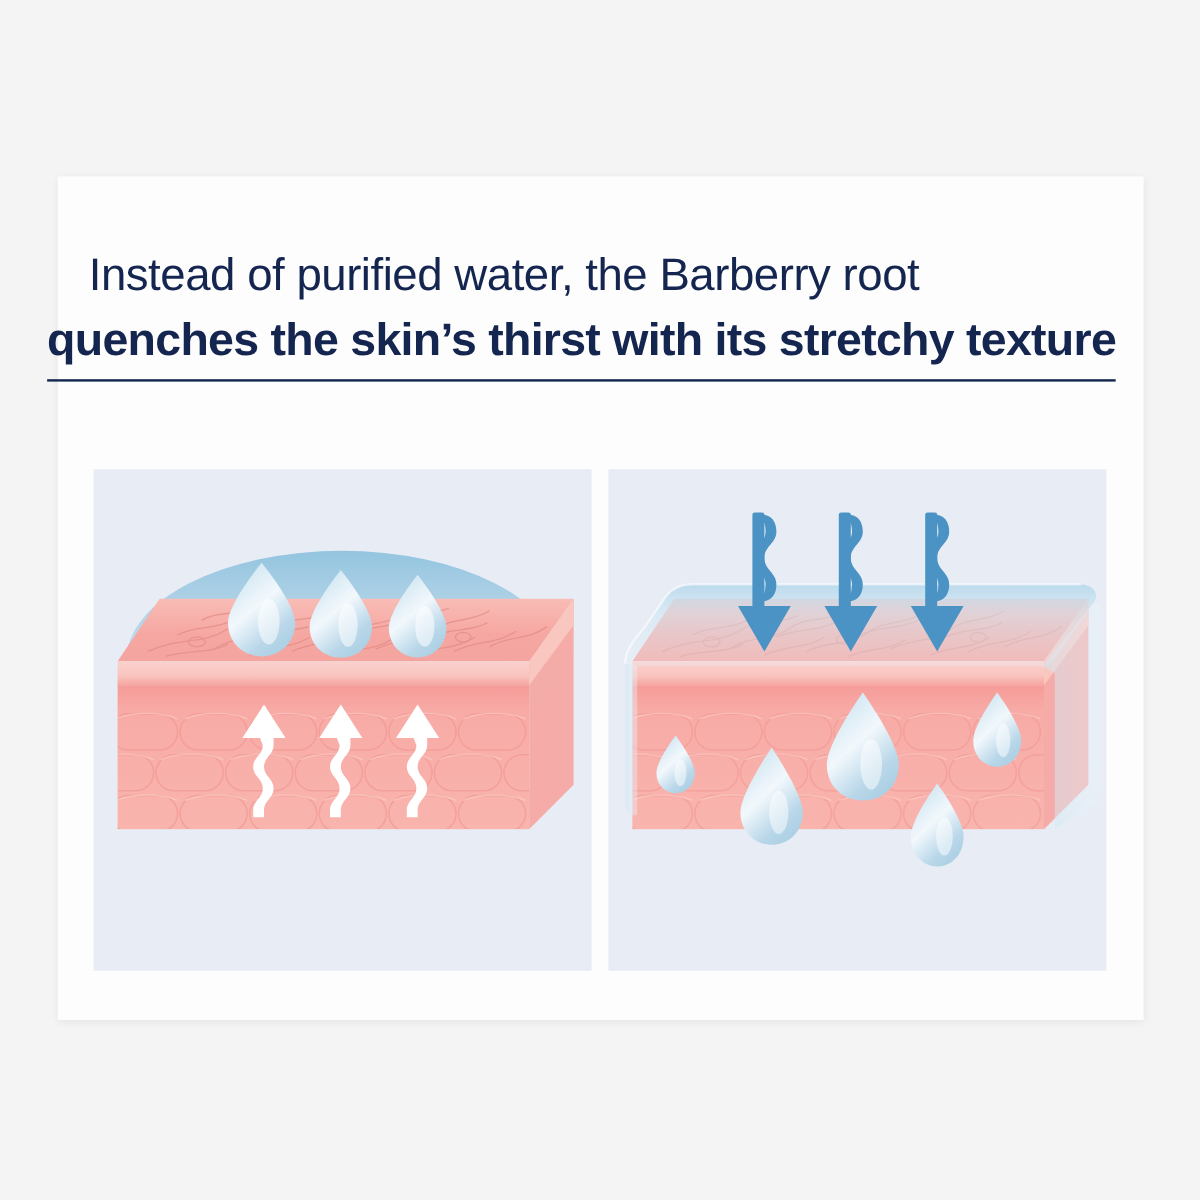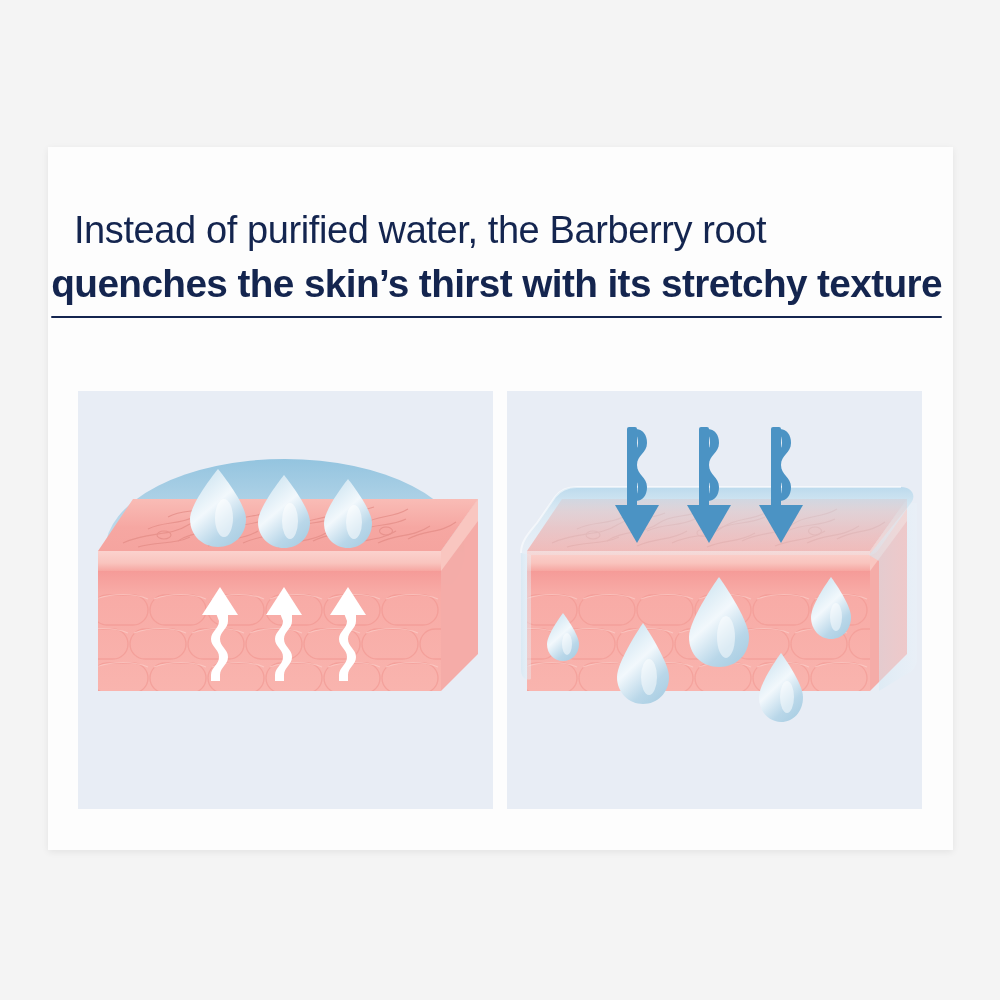--- a/index.html
+++ b/index.html
@@ -46,21 +46,20 @@
     display: block;
     font-size: 38px;
     font-weight: 400;
     letter-spacing: -0.4px;
     line-height: 50px;
     white-space: nowrap;
   }
   .head-line2-wrap {
     display: block;
     margin-top: 4px;
-    margin-left: 12px;
   }
   .head-line2 {
     display: inline-block;
     font-size: 38px;
     font-weight: 700;
     letter-spacing: -0.6px;
     line-height: 50px;
     white-space: nowrap;
     border-bottom: 2px solid #14254f;
     padding-bottom: 7px;

